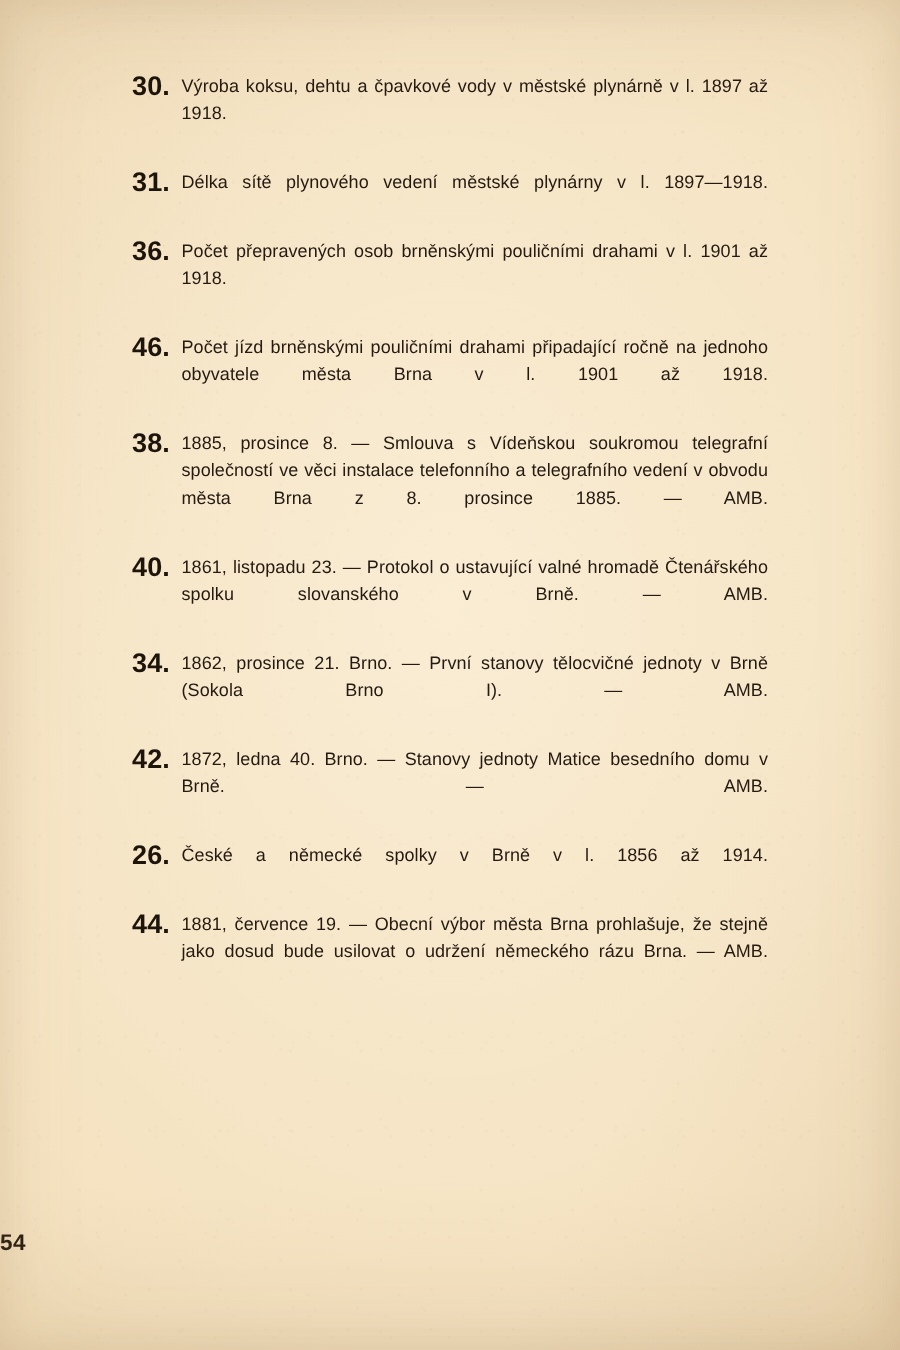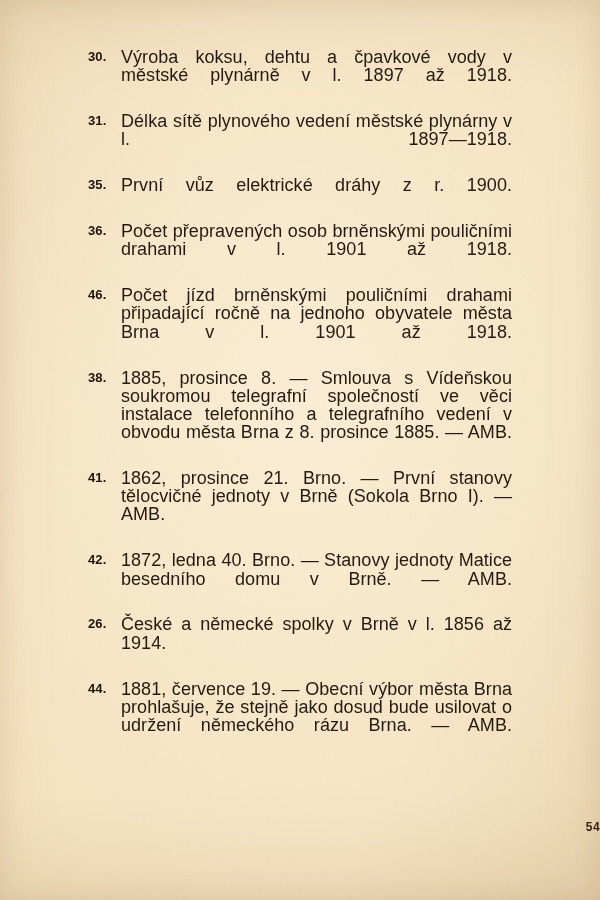--- a/index.html
+++ b/index.html
@@ -55,53 +55,53 @@
   .entry {
     display: flex;
     align-items: flex-start;
     margin-bottom: 9.5px;
     color: #241a11;
   }
 
   .entry-num {
     flex: 0 0 auto;
     width: 33px;
-    font-size: 13px;
+    font-size: 18px;
     line-height: 18.2px;
     font-weight: bold;
     letter-spacing: 0.1px;
     color: #1d140c;
     text-rendering: optimizeLegibility;
   }
 
   .entry-text {
     flex: 1 1 auto;
-    font-size: 18px;
+    font-size: 12px;
     line-height: 18.2px;
     text-align: justify;
     text-justify: inter-word;
     letter-spacing: 0.05px;
     word-spacing: 0.3px;
     color: #241a11;
     hyphens: none;
   }
   
   .entry-text::after {
     content: "";
     display: inline-block;
     width: 100%;
   }
 
   #page-number {
     position: absolute;
     left: 0;
     right: 0;
     top: 820px;
-    text-align: right;
-    font-size: 12px;
+    text-align: left;
+    font-size: 15px;
     font-weight: bold;
     color: #2a1e13;
     letter-spacing: 0.4px;
   }
 
   
   #vignette {
     position: absolute;
     inset: 0;
     pointer-events: none;
@@ -125,44 +125,44 @@
     </div>
 
     <div class="entry">
       <span class="entry-num">31.</span>
       <span class="entry-text">Délka sítě plynového vedení městské plynárny v l. 1897—1918.</span>
     </div>
 
 
 
 
-    <div class="entry">
-      <span class="entry-num">35.</span>
-      <span class="entry-text">První vůz elektrické dráhy z r. 1900.</span>
-    </div>
 
     <div class="entry">
       <span class="entry-num">36.</span>
       <span class="entry-text">Počet přepravených osob brněnskými pouličními drahami v l. 1901 až 1918.</span>
     </div>
 
     <div class="entry">
       <span class="entry-num">46.</span>
       <span class="entry-text">Počet jízd brněnskými pouličními drahami připadající ročně na jednoho obyvatele města Brna v l. 1901 až 1918.</span>
     </div>
 
     <div class="entry">
       <span class="entry-num">38.</span>
       <span class="entry-text">1885, prosince 8. — Smlouva s Vídeňskou soukromou telegrafní společností ve věci instalace telefonního a telegrafního vedení v obvodu města Brna z 8. prosince 1885. — AMB.</span>
     </div>
 
 
+    <div class="entry">
+      <span class="entry-num">40.</span>
+      <span class="entry-text">1861, listopadu 23. — Protokol o ustavující valné hromadě Čtenářského spolku slovanského v Brně. — AMB.</span>
+    </div>
 
     <div class="entry">
-      <span class="entry-num">41.</span>
+      <span class="entry-num">34.</span>
       <span class="entry-text">1862, prosince 21. Brno. — První stanovy tělocvičné jednoty v Brně (Sokola Brno I). — AMB.</span>
     </div>
 
     <div class="entry">
       <span class="entry-num">42.</span>
       <span class="entry-text">1872, ledna 40. Brno. — Stanovy jednoty Matice besedního domu v Brně. — AMB.</span>
     </div>
 
     <div class="entry">
       <span class="entry-num">26.</span>

